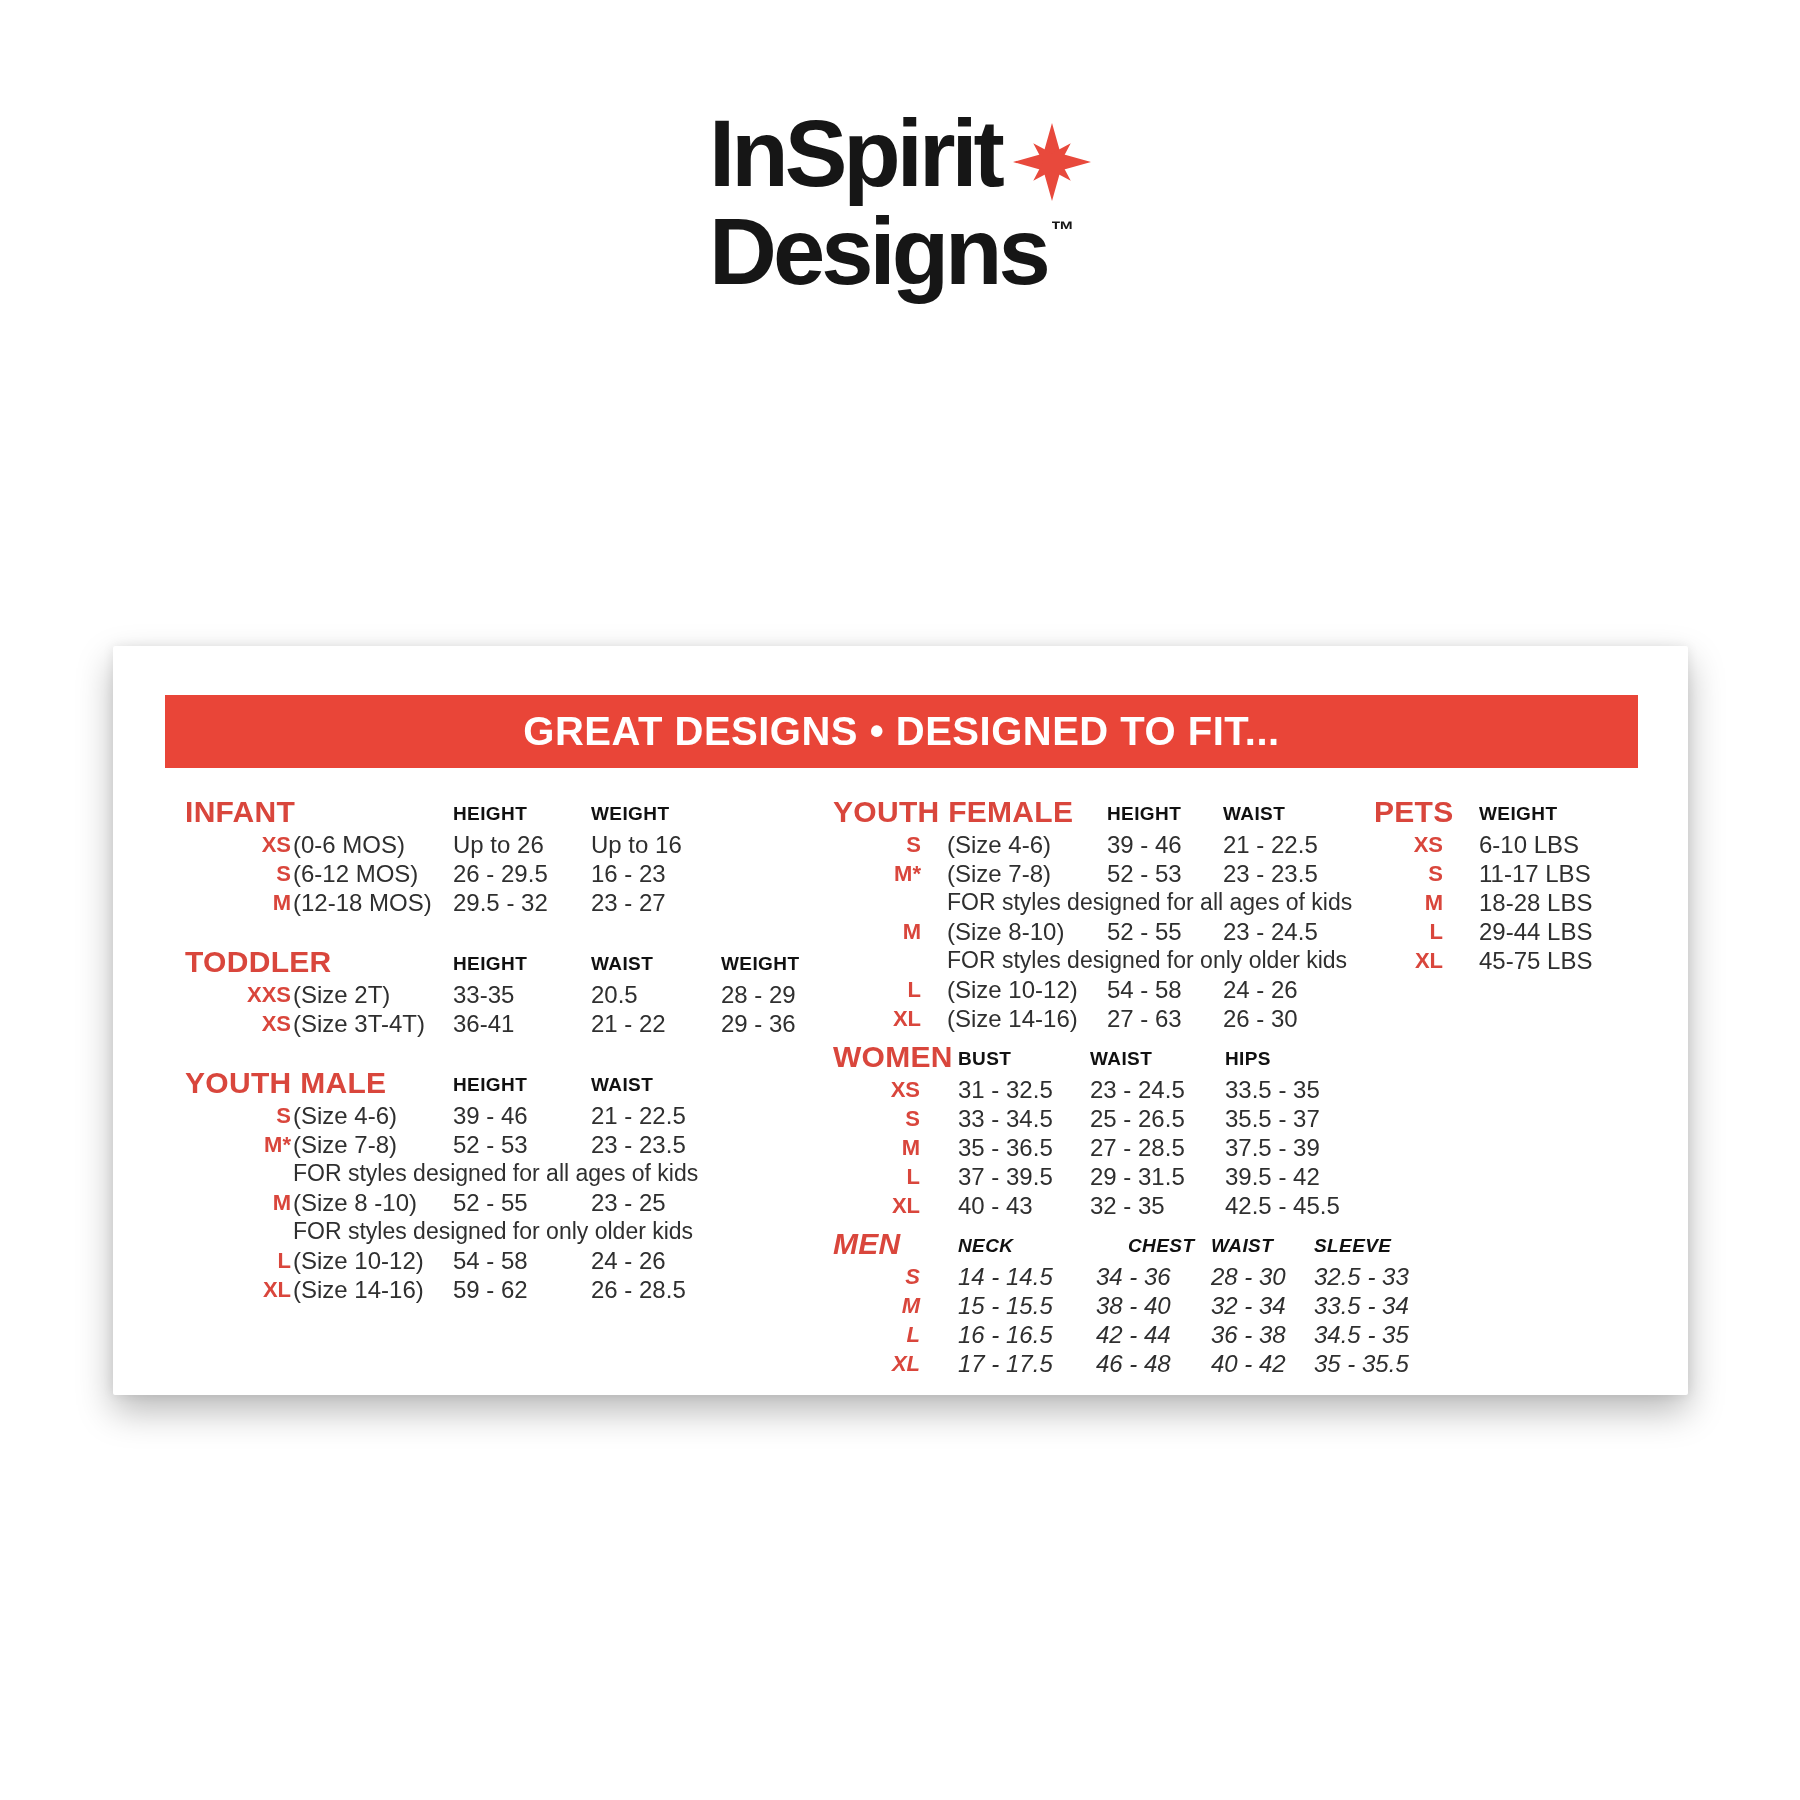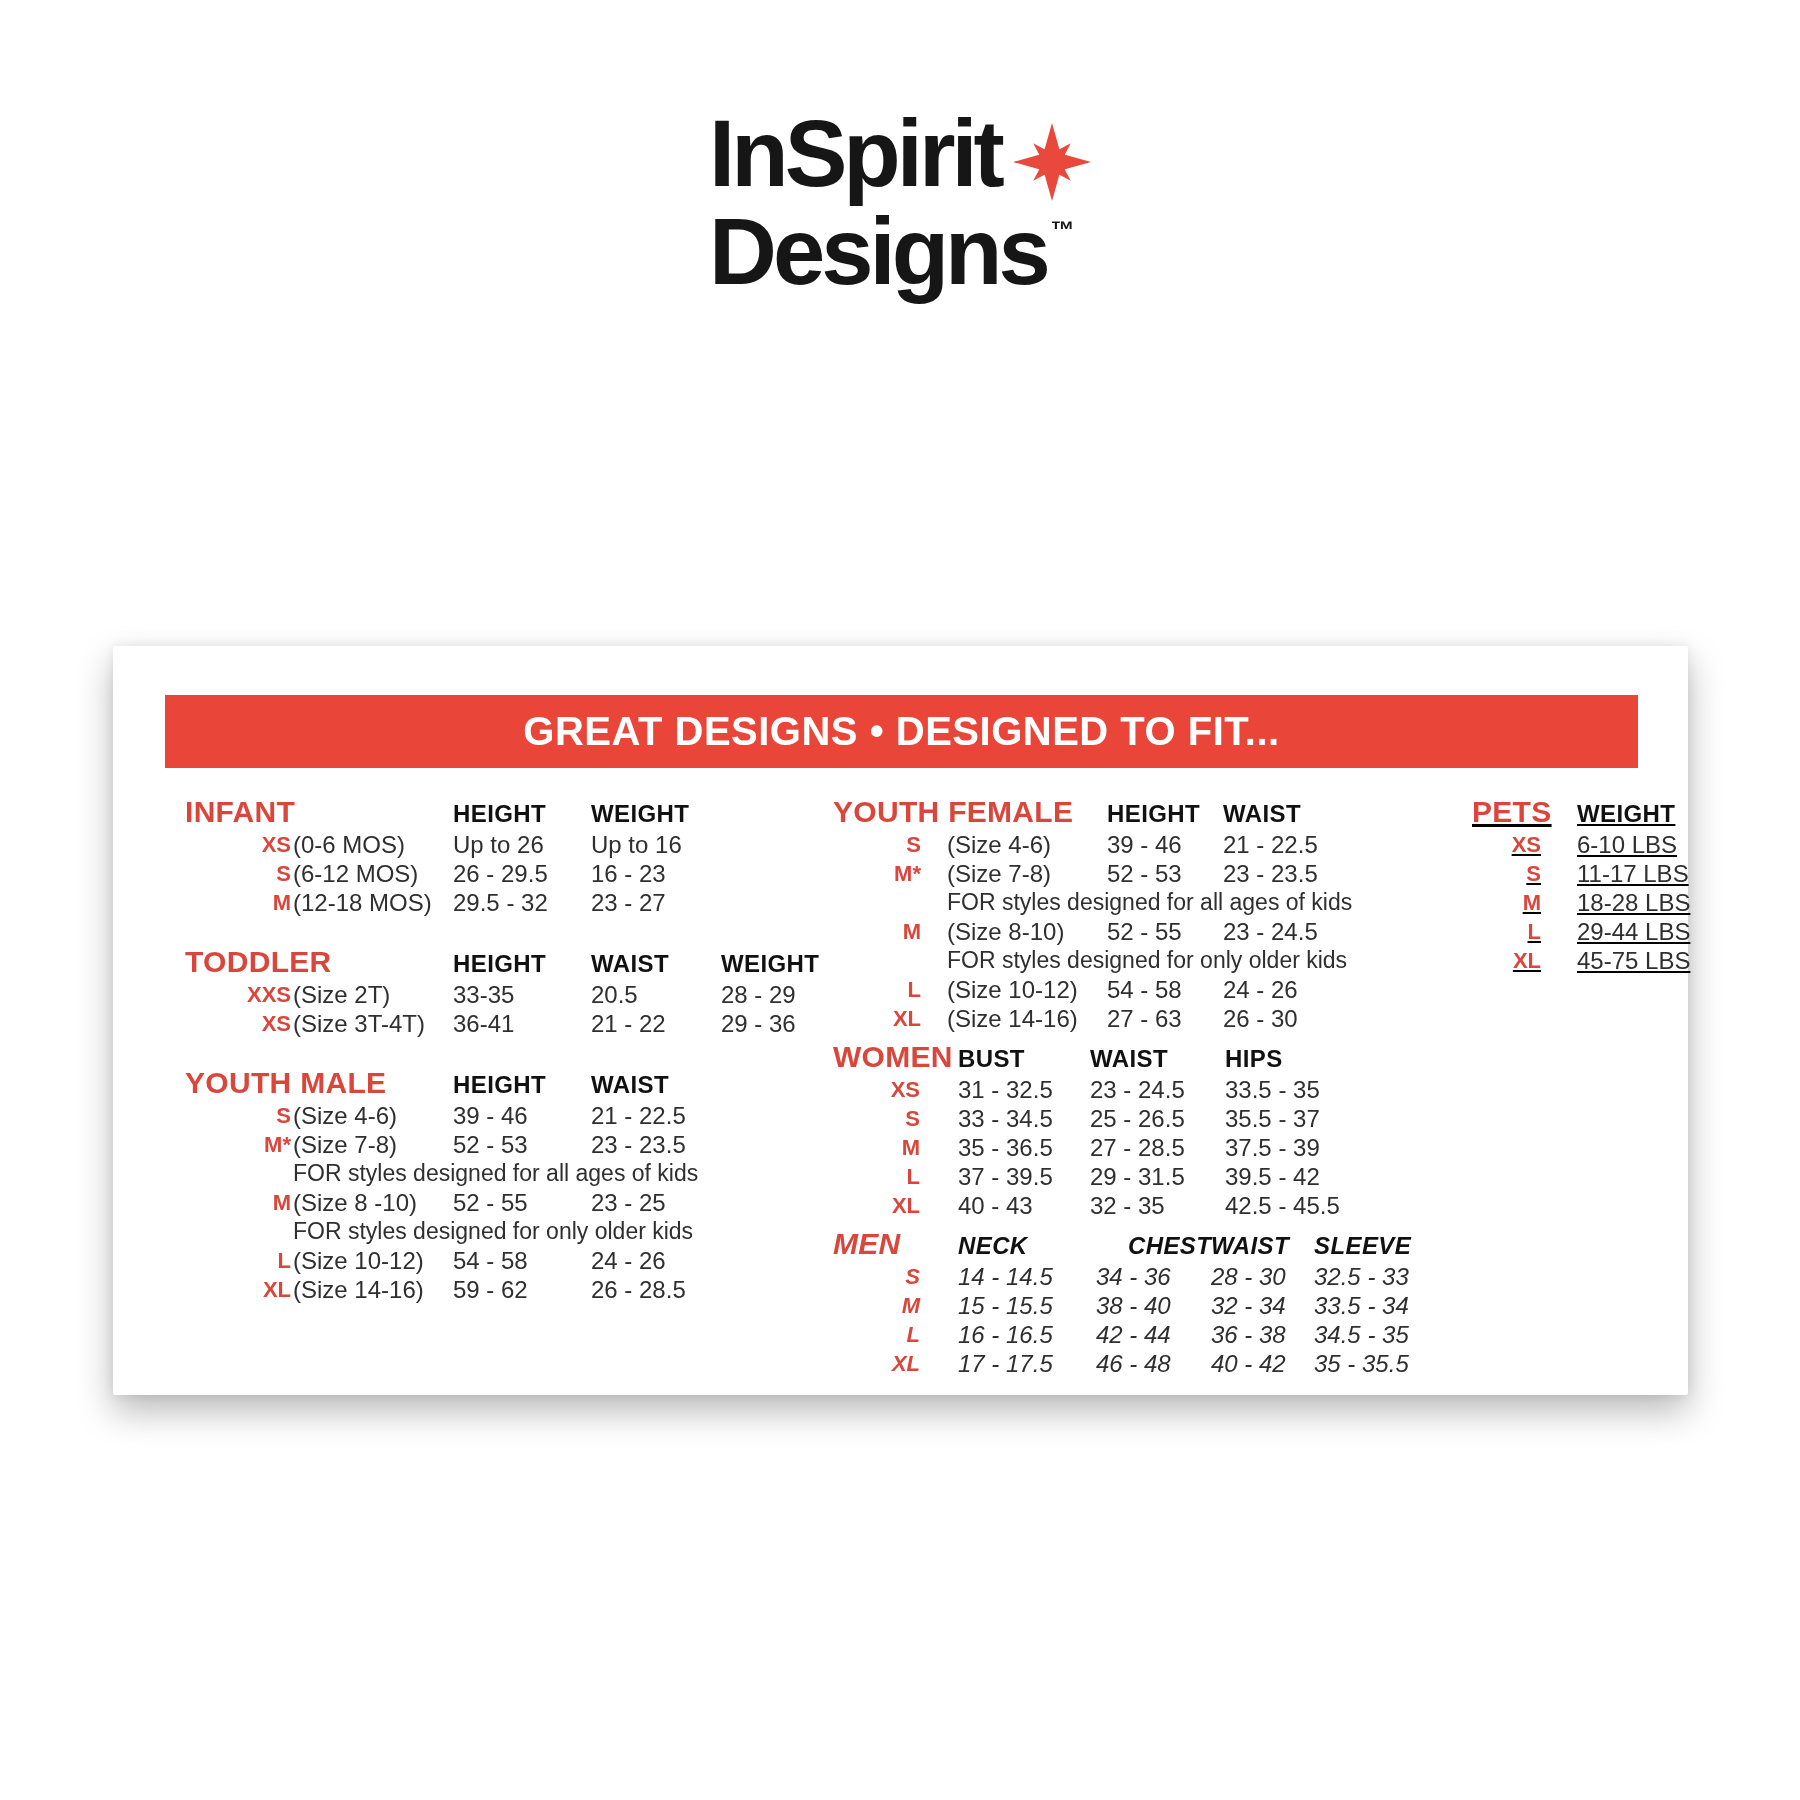--- a/index.html
+++ b/index.html
@@ -50,30 +50,30 @@
     display:flex;align-items:center;justify-content:center;
   }
   .banner-text{
     color:var(--banner-fg);font-size:40px;font-weight:700;letter-spacing:.5px;
     white-space:nowrap;
   }
 
   .col{position:absolute;top:144px;}
   .col-left{left:72px;width:690px;}
   .col-mid{left:720px;width:630px;}
-  .col-right{left:1359px;width:280px;text-decoration:underline;}
+  .col-right{left:1261px;width:280px;}
   .col-left .sec + .sec{margin-top:23px;}
   .col-mid .sec + .sec{margin-top:2px;}
 
   
   .trow{display:grid;align-items:center;height:29px;}
   .thead{height:40px;align-items:end;}
   .cell{white-space:nowrap;overflow:visible;}
   .cell.title{font-size:30px;font-weight:800;color:var(--red-text);letter-spacing:.3px;line-height:36px;}
-  .cell.colhead{font-size:24px;font-weight:700;color:var(--header-text);letter-spacing:.4px;line-height:32px;}
+  .cell.colhead{font-size:19px;font-weight:700;color:var(--header-text);letter-spacing:.4px;line-height:32px;}
   .cell.size{font-size:22px;font-weight:700;color:var(--red-text);text-align:right;}
   .cell.desc{font-size:24px;color:var(--value-text);padding-left:2px;}
   .cell.val{font-size:24px;color:var(--value-text);}
   .cell.note{font-size:23px;color:var(--value-text);}
 
   
   .sec-left .trow{grid-template-columns:106px 162px 138px 130px 130px;}
   .sec-youth-female .trow{grid-template-columns:88px 186px 116px 150px;}
   .sec-women .trow{grid-template-columns:125px 132px 135px 170px;}
   .sec-men .trow{grid-template-columns:125px 138px 115px 103px 160px;font-style:italic;}

